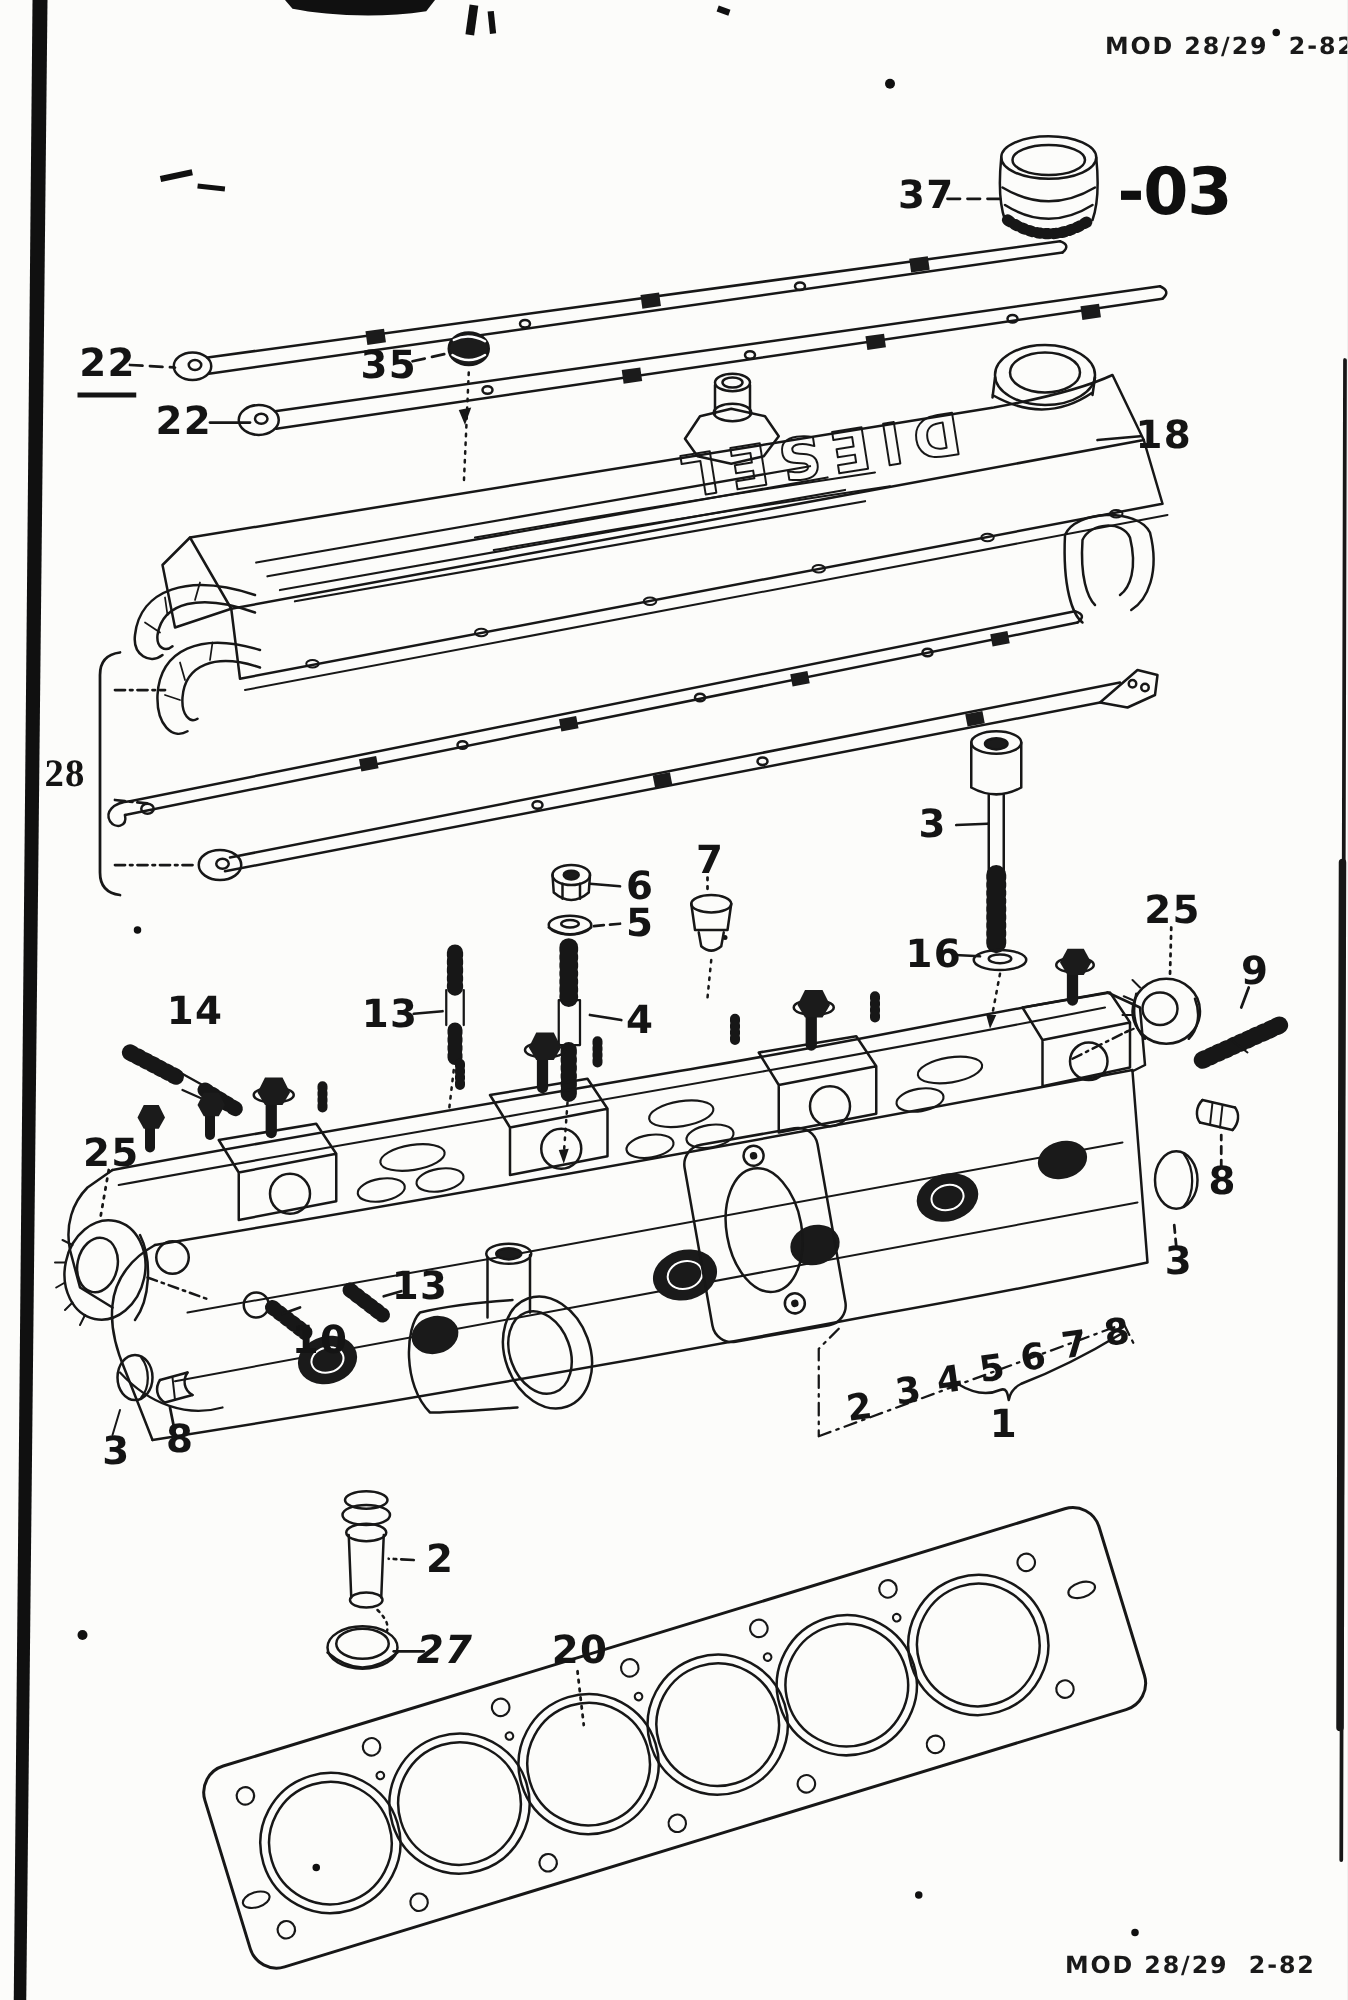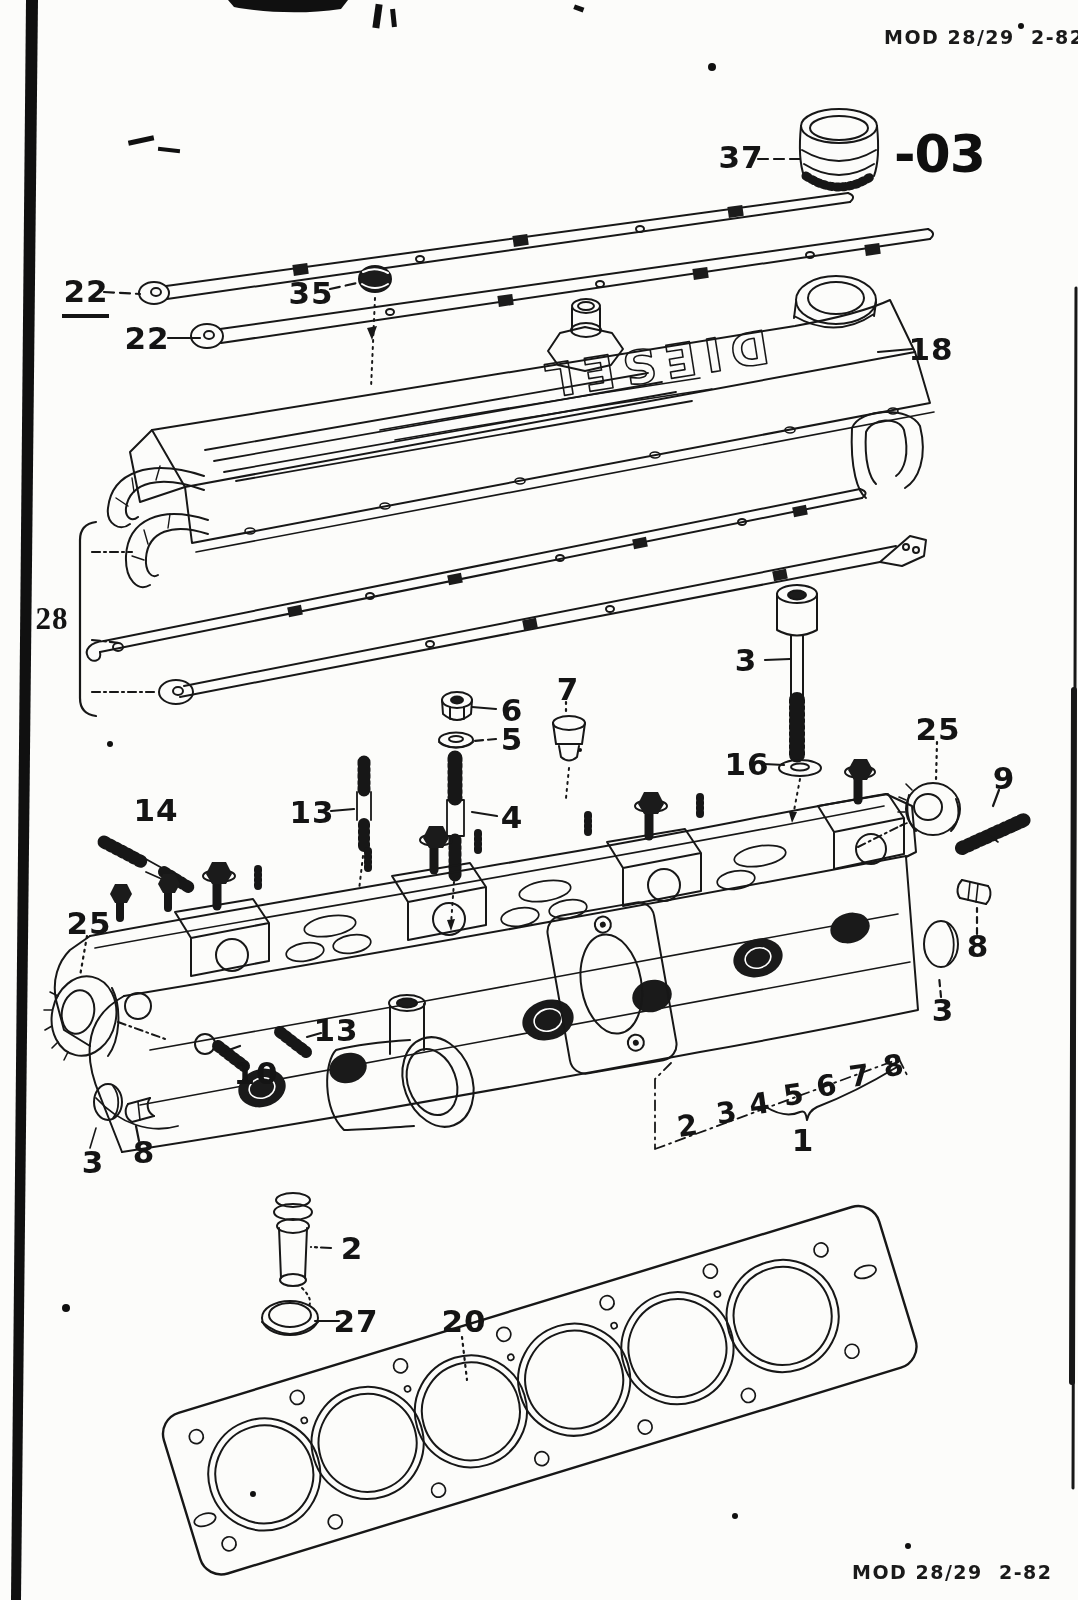--- a/index.html
+++ b/index.html
@@ -485,21 +485,21 @@
 <div class="callout" style="left:512px;top:817px;">4</div>
 <div class="callout" style="left:156px;top:810px;">14</div>
 <div class="callout" style="left:89px;top:923px;">25</div>
 <div class="callout" style="left:256px;top:1041px;margin-top:32px;">10</div>
 <div class="callout" style="left:336px;top:1030px;">13</div>
 <div class="callout" style="left:978px;top:946px;">8</div>
 <div class="callout" style="left:943px;top:1010px;">3</div>
 <div class="callout" style="left:144px;top:1152px;">8</div>
 <div class="callout" style="left:93px;top:1162px;">3</div>
 <div class="callout" style="left:352px;top:1248px;">2</div>
-<div class="callout" style="left:356px;top:1321px;">27</div>
+<div class="callout" style="left:356px;top:1321px;font-style:italic;">27</div>
 <div class="callout" style="left:464px;top:1321px;">20</div>
 <div class="callout" style="left:803px;top:1140px;">1</div>
 
 <div class="callout seq r8" style="left:688px;top:1126px;">2</div>
 <div class="callout seq r8" style="left:727px;top:1113px;">3</div>
 <div class="callout seq r8" style="left:760px;top:1104px;">4</div>
 <div class="callout seq r8" style="left:794px;top:1095px;">5</div>
 <div class="callout seq r8" style="left:827px;top:1086px;">6</div>
 <div class="callout seq r8" style="left:860px;top:1076px;">7</div>
 <div class="callout seq r8" style="left:894px;top:1066px;">8</div>

